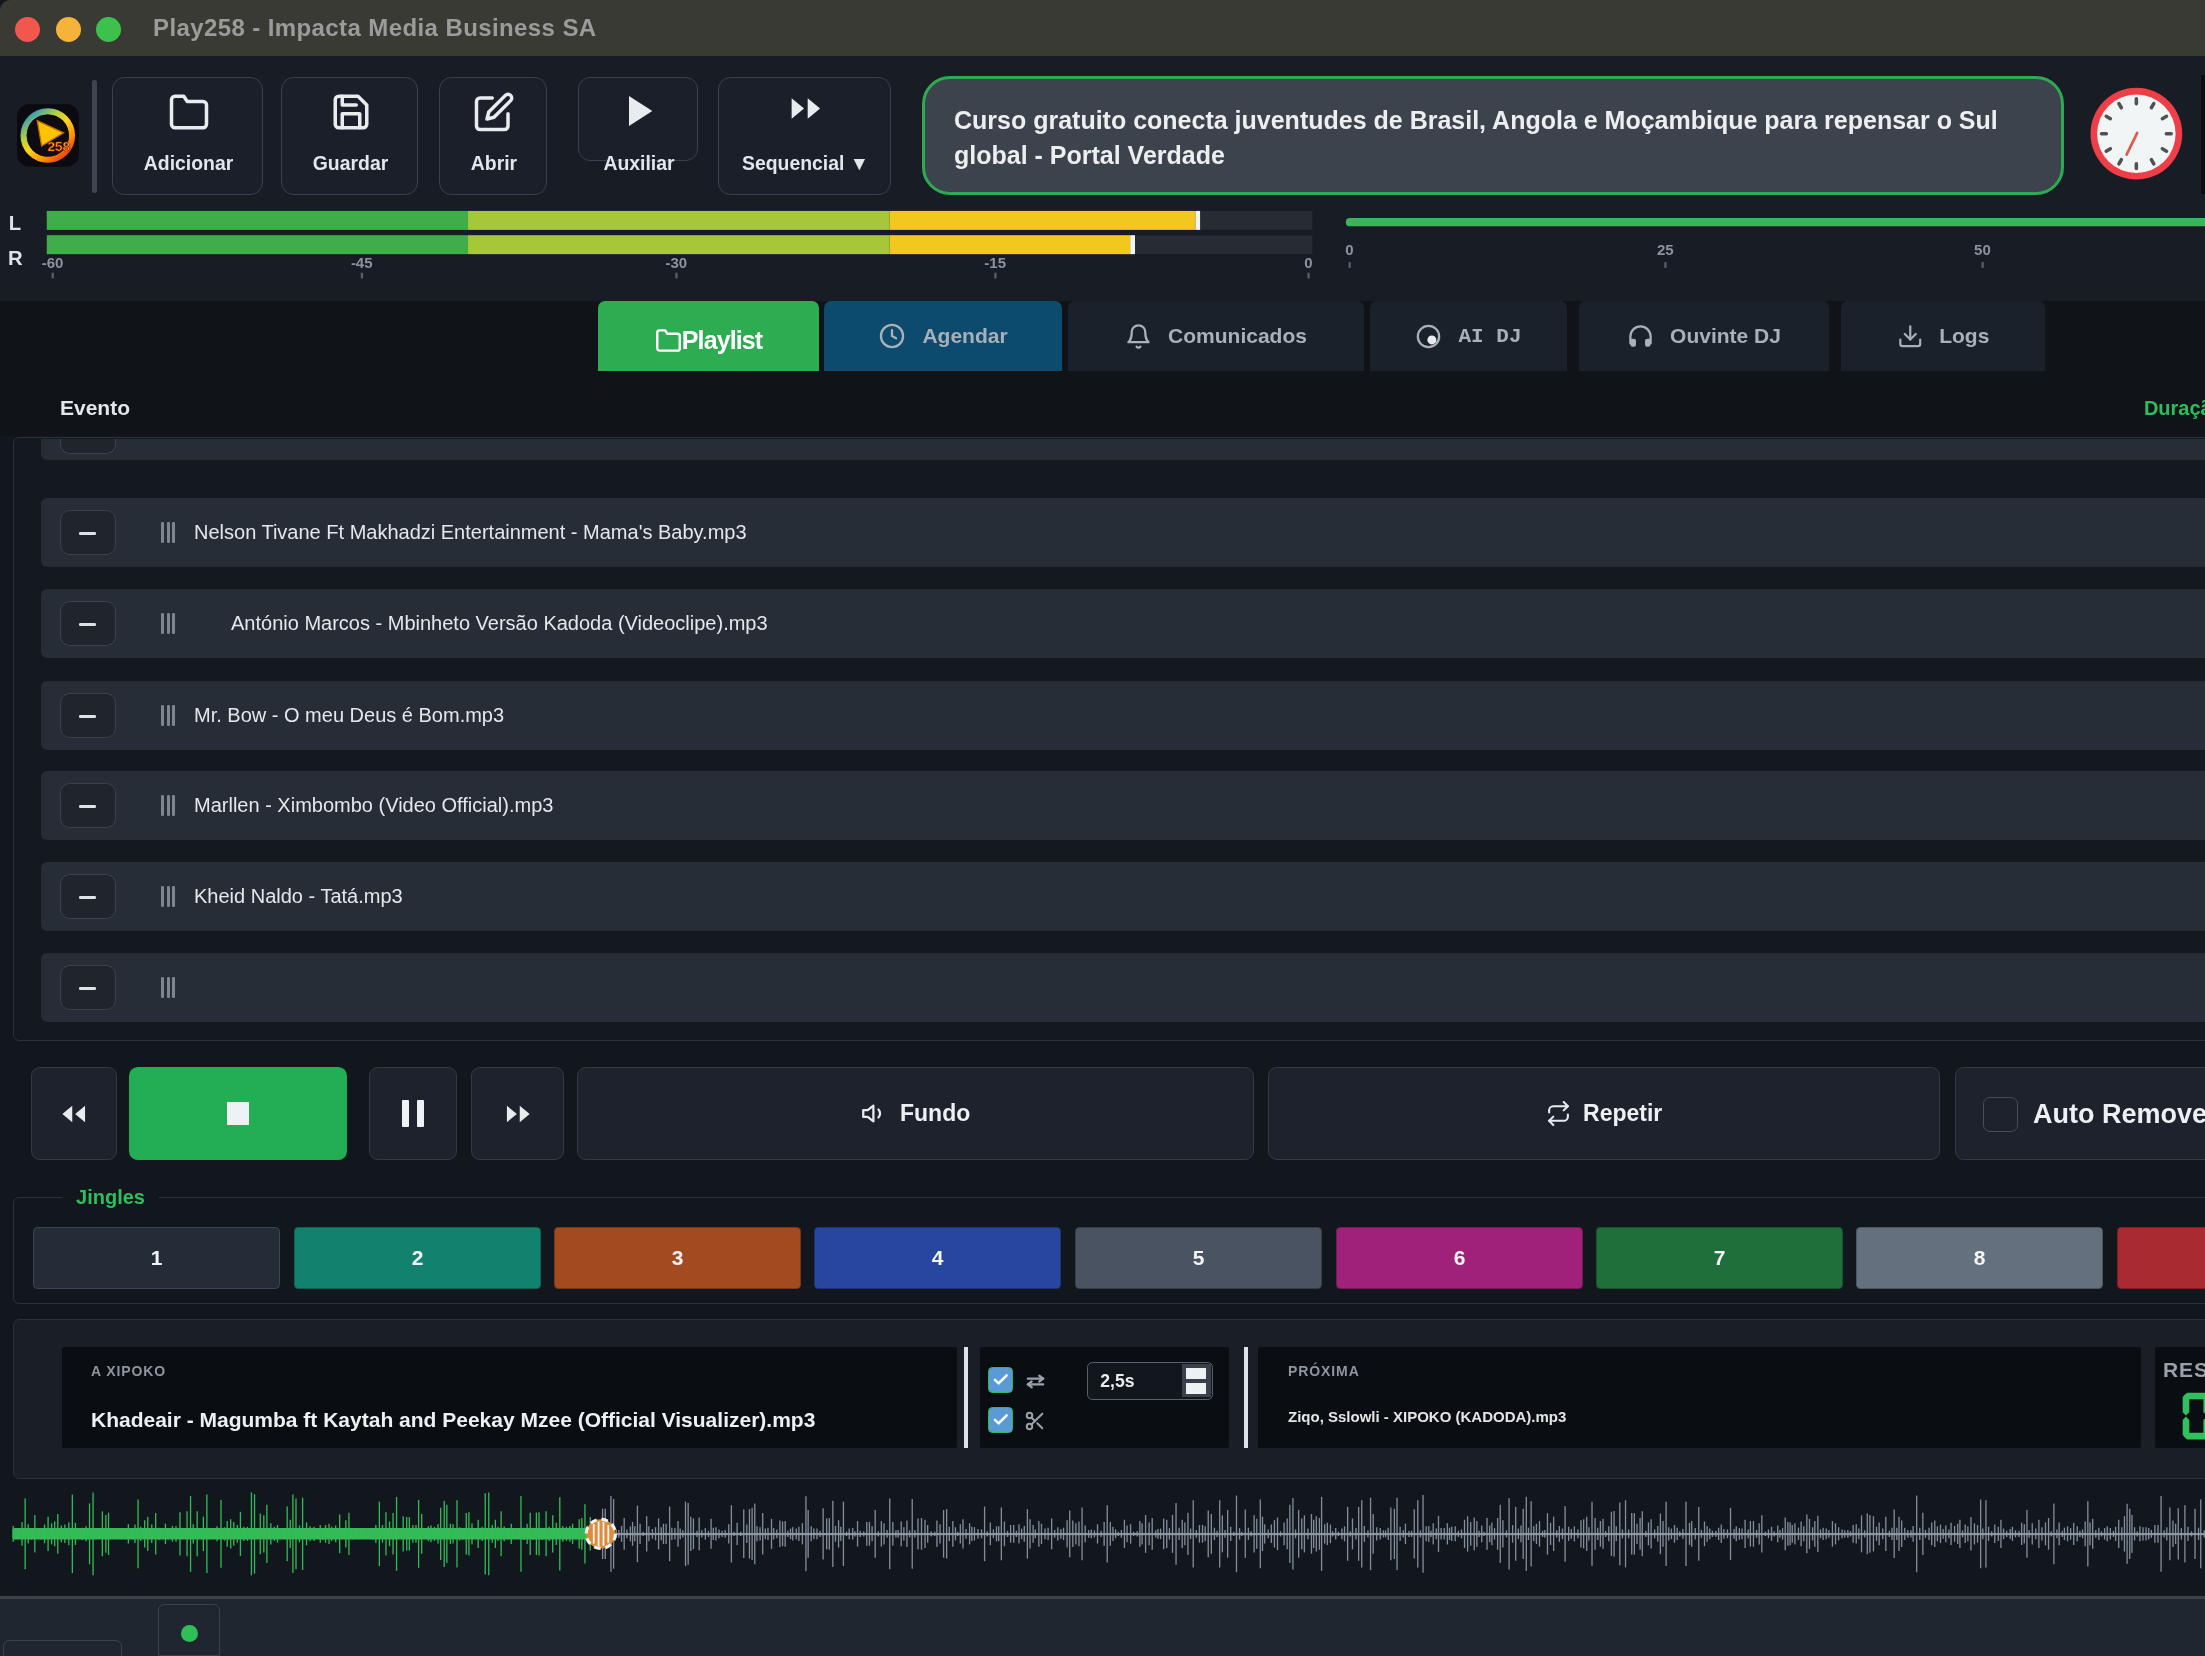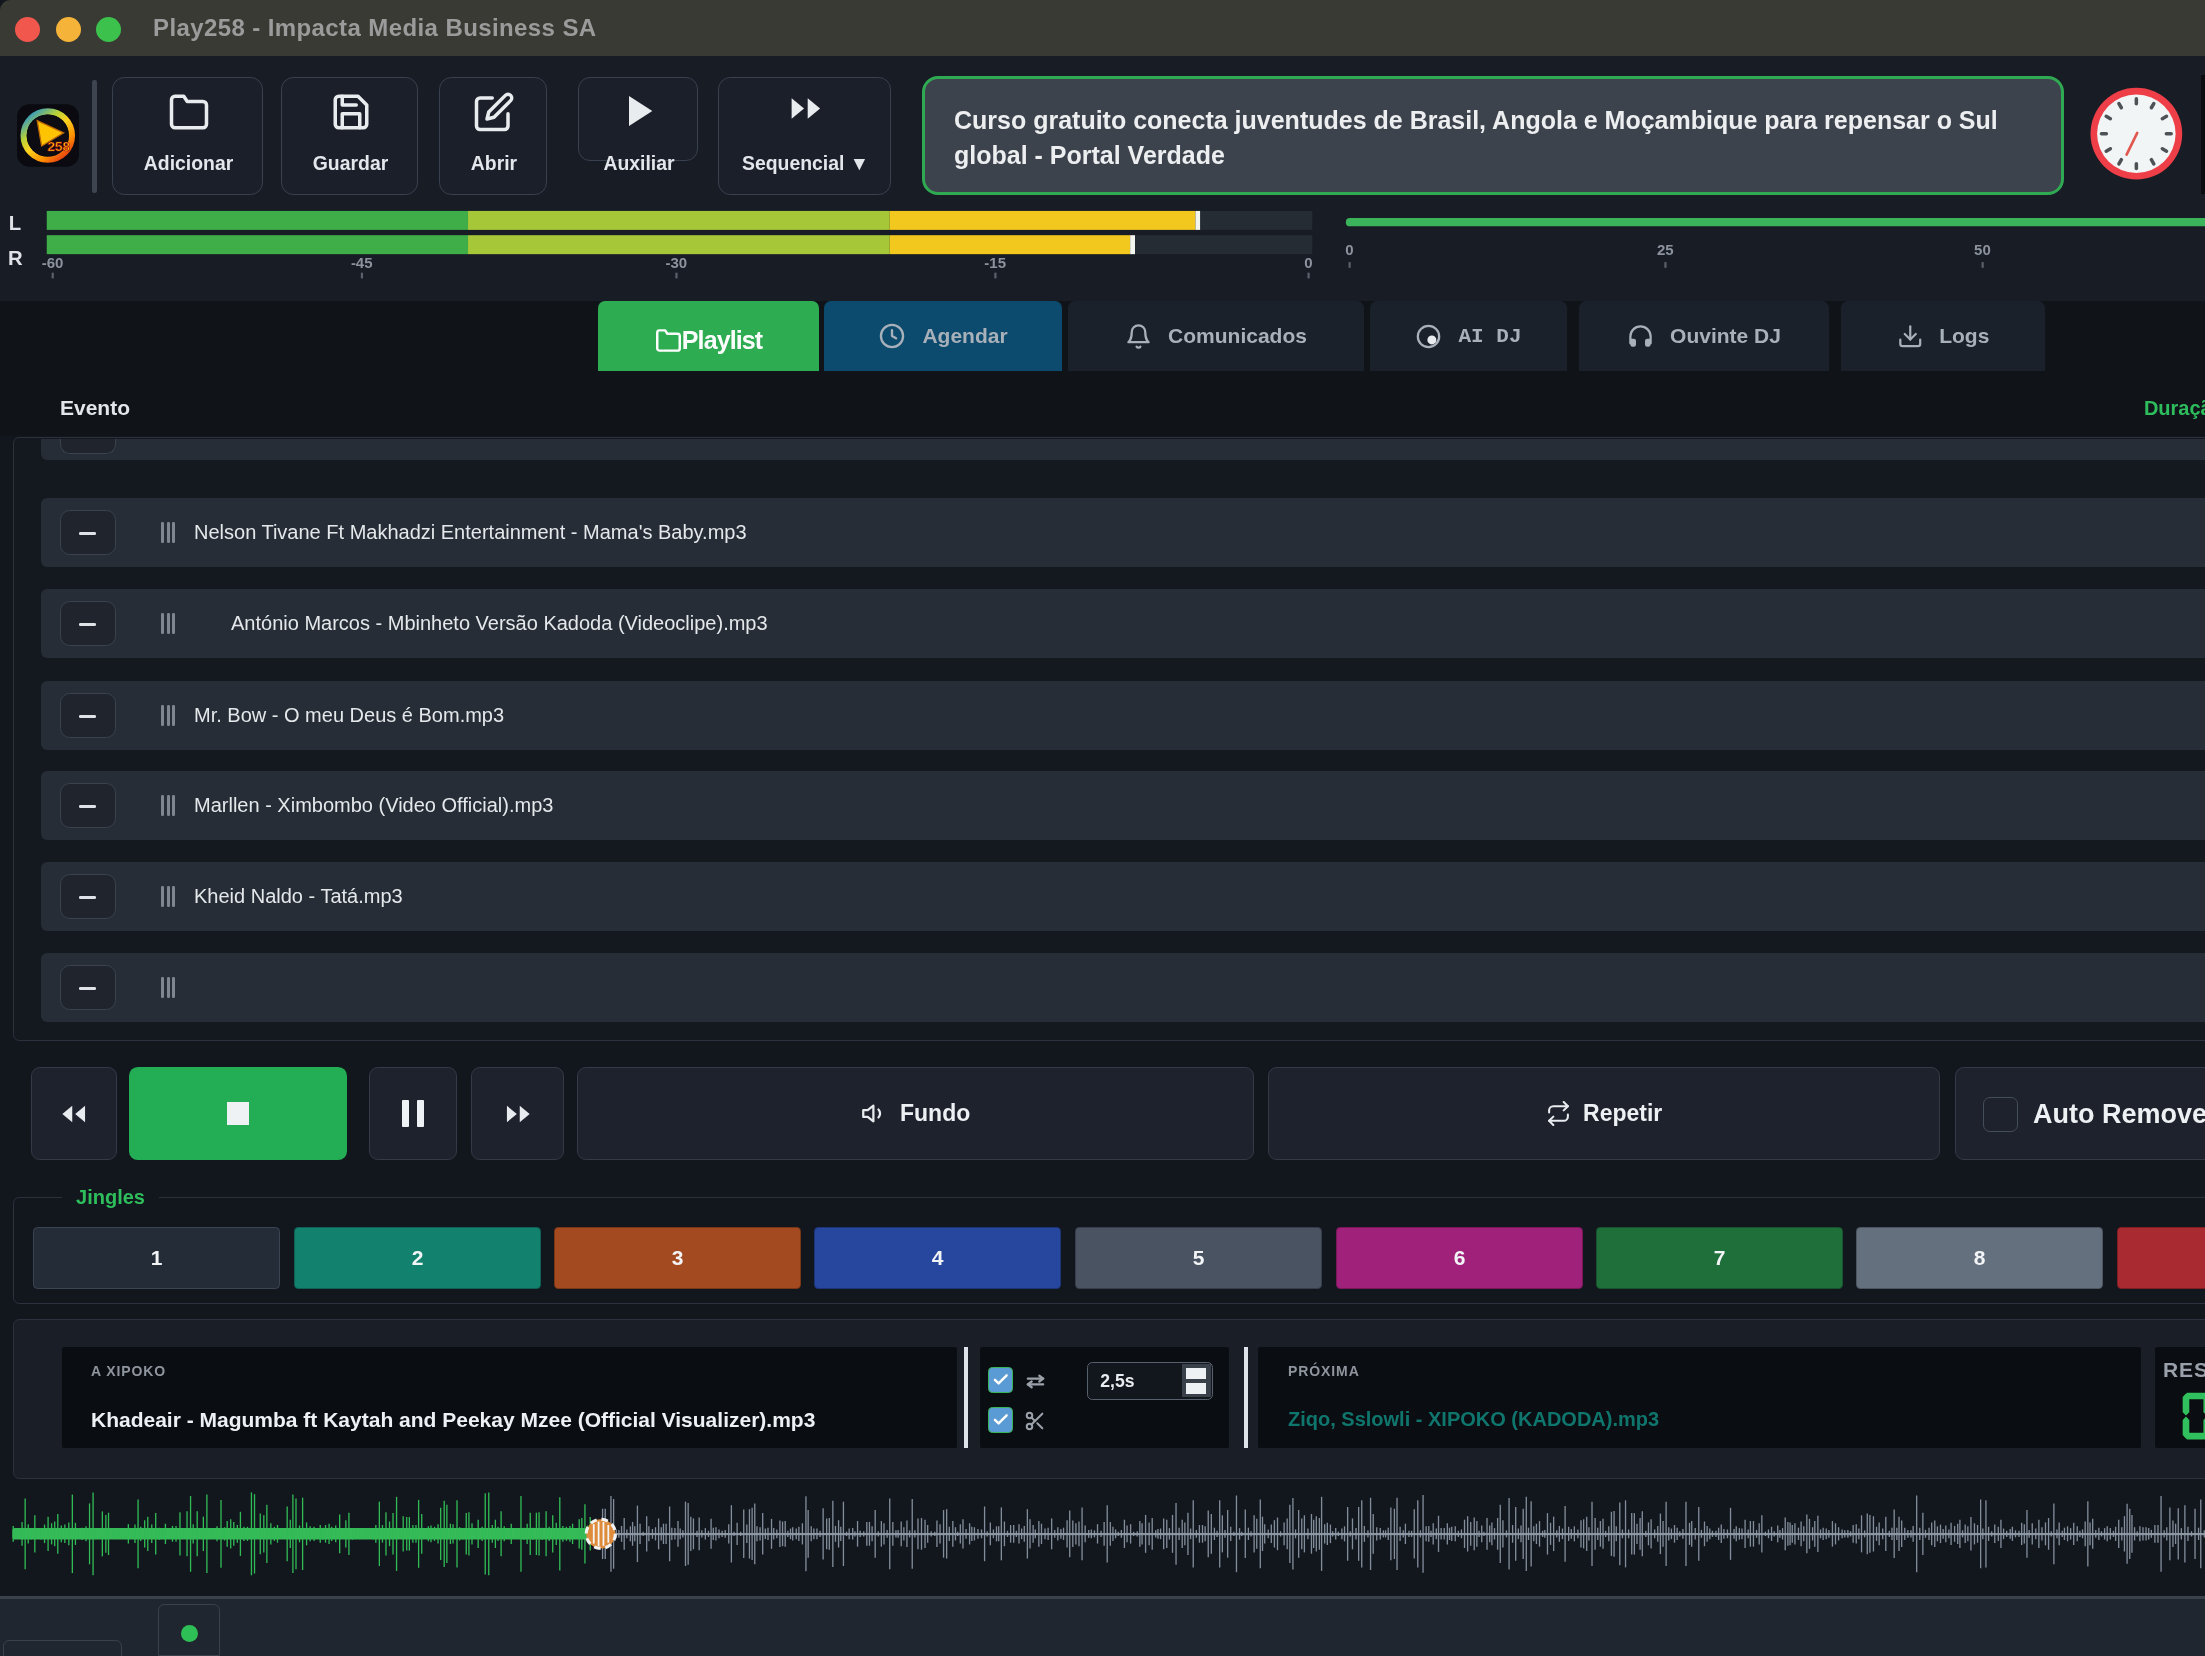--- a/index.html
+++ b/index.html
@@ -57,21 +57,21 @@
       </svg></div>
     <div style="position:absolute;left:0;top:74px;width:120px;text-align:center;font-size:19.4px;font-weight:bold;color:#e3e7ec;white-space:nowrap;">Auxiliar</div>
   </div>
 <div style="position:absolute;left:718px;top:77px;width:173px;height:118px;background:#1a1f29;border:1.3px solid #39414e;border-radius:12.3px;box-sizing:border-box;">
     <div style="position:absolute;left:0;top:13.2px;width:173px;text-align:center;"><svg width="35" height="35" viewBox="0 0 24 24" fill="none" stroke="#e9ecef" stroke-width="2.0" stroke-linecap="round" stroke-linejoin="round">
         <path d="M13.5 19l8.5-7-8.5-7v14z" fill="#e9ecef" stroke="none"></path>
         <path d="M2.5 19l8.5-7-8.5-7v14z" fill="#e9ecef" stroke="none"></path>
       </svg></div>
     <div style="position:absolute;left:0;top:74px;width:173px;text-align:center;font-size:19.4px;font-weight:bold;color:#e3e7ec;white-space:nowrap;">Sequencial ▼</div>
   </div>
-<div style="position:absolute;left:922px;top:76px;width:1142px;height:119px;background:#3d434d;border:3.1px solid #2faa52;border-radius:16px;box-sizing:border-box;">
+<div style="position:absolute;left:922px;top:76px;width:1142px;height:119px;background:#3d434d;border:3.1px solid #2faa52;border-radius:28px;box-sizing:border-box;">
     <div style="position:absolute;left:29px;top:24px;width:1059px;font-size:25px;font-weight:bold;color:#eceef0;line-height:35px;">Curso gratuito conecta juventudes de Brasil, Angola e Moçambique para repensar o Sul global - Portal Verdade</div>
   </div>
 <div style="position:absolute;left:2201px;top:75px;width:8.4px;height:119px;background:#0a0c0f;"></div>
 <div style="position:absolute;left:0;top:301px;width:2656px;height:135px;background:#101419;"></div>
 <div style="position:absolute;left:598px;top:301px;width:221px;height:70px;background:#2eac52;border-radius:7px 7px 0 0;">
     <div style="display:flex;align-items:center;justify-content:center;height:78px;">
       <svg width="27" height="27" viewBox="0 0 24 24" fill="none" stroke="#ffffff" stroke-width="2.2" stroke-linecap="round" stroke-linejoin="round">
         <path d="M22 19a2 2 0 0 1-2 2H4a2 2 0 0 1-2-2V5a2 2 0 0 1 2-2h5l2 3h9a2 2 0 0 1 2 2z"></path>
       </svg>
       <span style="font-size:25px;font-weight:bold;color:#ffffff;white-space:nowrap;letter-spacing:-0.9px;">Playlist</span>
@@ -266,21 +266,21 @@
         <circle cx="6" cy="6" r="3"></circle>
         <circle cx="6" cy="18" r="3"></circle>
         <line x1="20" y1="4" x2="8.12" y2="15.88"></line>
         <line x1="14.47" y1="14.48" x2="20" y2="20"></line>
         <line x1="8.12" y1="8.12" x2="12" y2="12"></line>
       </svg></div>
   </div>
 <div style="position:absolute;left:1244px;top:1347px;width:3.5px;height:101px;background:#dde3e9;"></div>
 <div style="position:absolute;left:1258px;top:1347px;width:883px;height:101px;background:#0a0d11;border-radius:2.6px;">
     <div style="position:absolute;left:30px;top:16px;font-size:14px;font-weight:bold;color:#8f959e;letter-spacing:0.9px;">PRÓXIMA</div>
-    <div style="position:absolute;left:30px;top:61px;font-size:20px;font-weight:600;color:#0f766e;white-space:nowrap;">Ziqo, Sslowli - XIPOKO (KADODA).mp3</div>
+    <div style="position:absolute;left:30px;top:61px;font-size:15px;font-weight:600;color:#e5e5e5;white-space:nowrap;">Ziqo, Sslowli - XIPOKO (KADODA).mp3</div>
   </div>
 <div style="position:absolute;left:2155px;top:1347px;width:435px;height:101px;background:#0a0d11;border-radius:2.6px;">
     <div style="position:absolute;left:8px;top:11px;font-size:21px;font-weight:bold;color:#9aa1ab;letter-spacing:0.9px;">RESTANTE</div>
   </div>
 <div style="position:absolute;left:0;top:1596px;width:2656px;height:2.6px;background:#3a414b;"></div>
 <div style="position:absolute;left:0;top:1599px;width:2656px;height:58px;background:#20262f;"></div>
 <div style="position:absolute;left:3.1px;top:1604px;width:119px;height:52px;background:#20262f;border:1.3px solid #3a414c;border-radius:6.2px 6.2px 0 0;box-sizing:border-box;text-align:center;line-height:50px;font-size:18.5px;font-weight:bold;color:#99a1ab;margin-top:36px;">v1.0.5</div>
 <div style="position:absolute;left:158px;top:1604px;width:62px;height:52px;background:#20262f;border:1.3px solid #3a414c;border-radius:6.2px 6.2px 0 0;box-sizing:border-box;"></div>
 <div style="position:absolute;left:181px;top:1625px;width:17px;height:17px;border-radius:50%;background:#2fbf57;"></div>
 <svg width="2656" height="1657" viewBox="0 0 6021 3756" style="position:absolute;left:0;top:0;">

